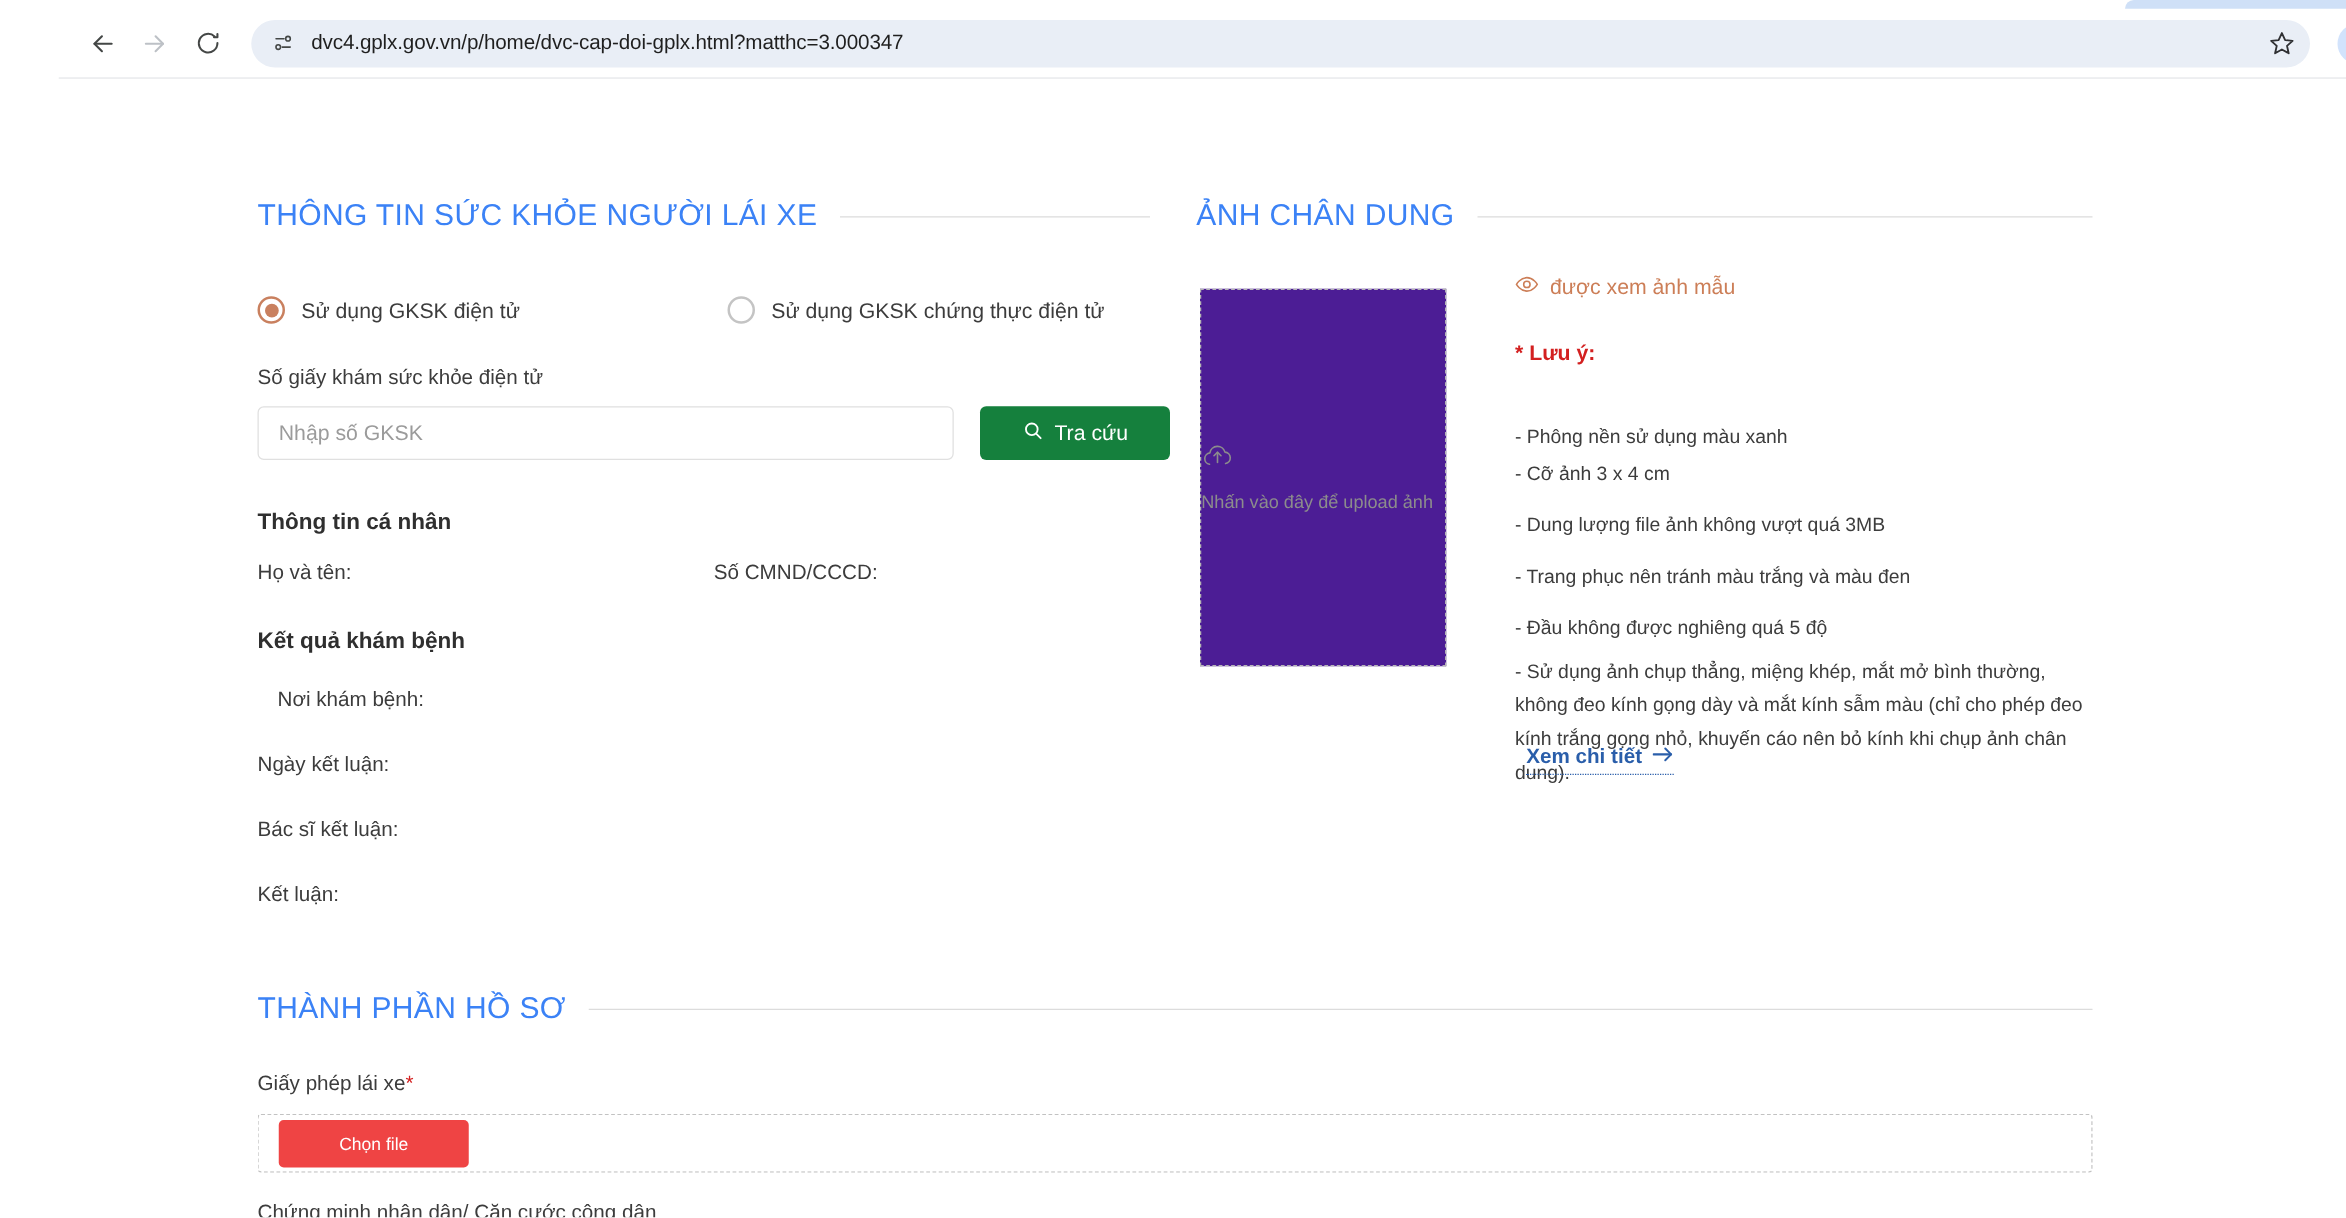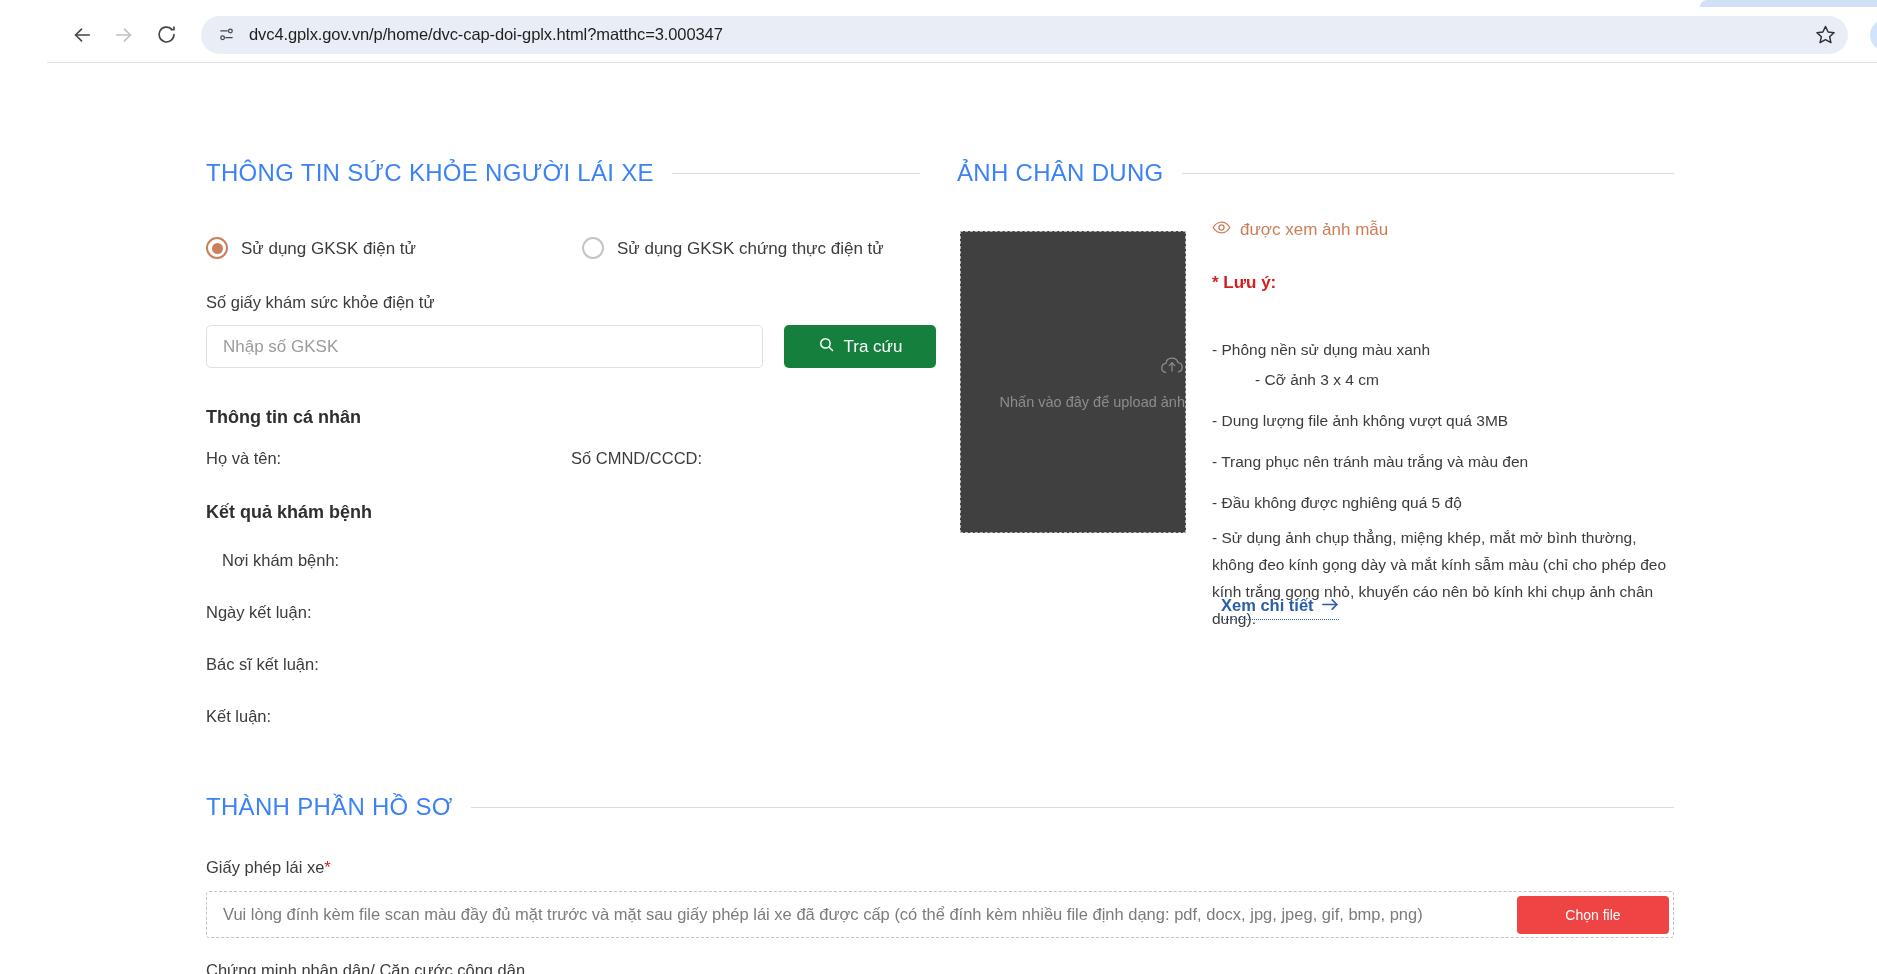--- a/index.html
+++ b/index.html
@@ -183,26 +183,26 @@
   .info-line {
     position: absolute;
     font-size: 16.5px;
     color: #3c3c3c;
   }
 
   
   #upload-box {
     position: absolute;
     left: 3px; top: 72px;
-    width: 226px; height: 302px;
+    width: 197px; height: 302px;
     border: 1px dashed #b5b5b5;
-    background: #404040;
+    background: #4c1d95;
     display: flex;
     flex-direction: column;
-    align-items: flex-end;
+    align-items: flex-start;
     justify-content: center;
   }
   #upload-box .cloud { margin-bottom: 13px; }
   #upload-box .up-text { font-size: 14.5px; color: #8c8c8c; }
 
   #sample-link {
     position: absolute;
     left: 255px; top: 61px;
     display: flex; align-items: center; gap: 9px;
     color: #cc7e57;
@@ -404,21 +404,21 @@
           <path d="M1.5 9S5.3 2.2 12 2.2 22.5 9 22.5 9 18.7 15.8 12 15.8 1.5 9 1.5 9z"></path>
           <circle cx="12" cy="9" r="3.2"></circle>
         </svg>
       </span>
       <span>được xem ảnh mẫu</span>
     </div>
 
     <div id="luu-y">* Lưu ý:</div>
 
     <div class="note" style="top:166px;margin-top:11px;">- Phông nền sử dụng màu xanh</div>
-    <div class="note" style="top:207px;margin-left:43px;">- Cỡ ảnh 3 x 4 cm</div>
+    <div class="note" style="top:207px;">- Cỡ ảnh 3 x 4 cm</div>
     <div class="note" style="top:248px;">- Dung lượng file ảnh không vượt quá 3MB</div>
     <div class="note" style="top:289px;">- Trang phục nên tránh màu trắng và màu đen</div>
     <div class="note" style="top:330px;">- Đầu không được nghiêng quá 5 độ</div>
     <div class="note" style="top:365px; width:461px;">- Sử dụng ảnh chụp thẳng, miệng khép, mắt mở bình thường, không đeo kính gọng dày và mắt kính sẫm màu (chỉ cho phép đeo kính trắng gọng nhỏ, khuyến cáo nên bỏ kính khi chụp ảnh chân dung).</div>
 
     <div id="xem-chi-tiet">
       <span>Xem chi tiết</span>
       <span>
         <svg width="17" height="13" viewBox="0 0 20 14" fill="none" stroke="#2a5eaa" stroke-width="1.9" stroke-linecap="round" stroke-linejoin="round">
           <line x1="1" y1="7" x2="17.5" y2="7"></line>
@@ -432,21 +432,20 @@
 
     <div class="sec-head" style="top:0; left:0; width:1468px;">
       <span class="title">THÀNH PHẦN HỒ SƠ</span>
       <span class="rule"></span>
     </div>
 
     <div class="doc-field-label" style="top:65px;">
       <span>Giấy phép lái xe</span><span class="req">*</span>
     </div>
     <div class="file-row" style="top:98px;">
-      <span class="hint">Vui lòng đính kèm file scan màu đầy đủ mặt trước và mặt sau giấy phép lái xe đã được cấp (có thể đính kèm nhiều file định dạng: pdf, docx, jpg, jpeg, gif, bmp, png)</span>
       <span class="choose-btn">Chọn file</span>
     </div>
 
     <div class="doc-field-label" style="top:168px;">
       <span>Chứng minh nhân dân/ Căn cước công dân</span>
     </div>
 
   </div>
 
 </div>

